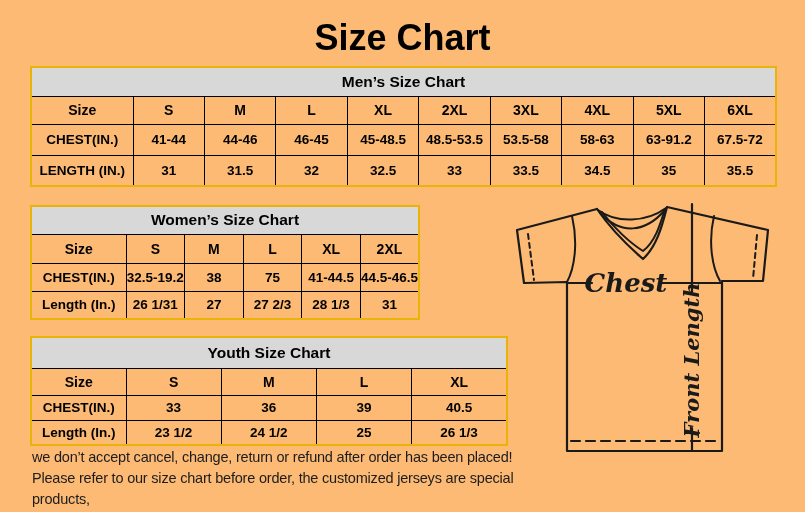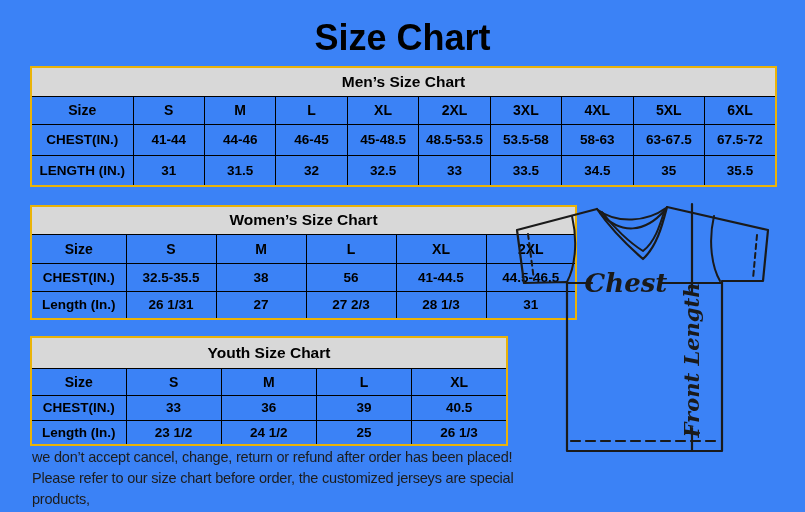--- a/index.html
+++ b/index.html
@@ -1,38 +1,38 @@
 <!DOCTYPE html>
 <html><head>
 <meta charset="utf-8">
 <style>
   * { margin:0; padding:0; box-sizing:border-box; }
   html,body { background:#ffffff; }
   .page {
-    position:relative; width:805px; height:512px; background:#3b82f6;
+    position:relative; width:805px; height:512px; background:#fdba74;
     font-family:"Liberation Sans", sans-serif; color:#000; overflow:hidden;padding-left:24px;
   }
   .page-title {
     position:absolute; top:17px; left:0; width:805px; text-align:center;
     font-size:36px; font-weight:bold; letter-spacing:0px;
   }
   table.sizetable {
     position:absolute; border-collapse:collapse; table-layout:fixed;
     border:2px solid #eab308;
   }
   table.sizetable td {
     border:1px solid #000; text-align:center; vertical-align:middle;
     padding:0; font-weight:bold; overflow:hidden; white-space:nowrap;
   }
   td.tbl-title { background:#d8d8d8; font-size:15.5px; }
   td.hdr      { font-size:14px; }
   td.rowlabel { font-size:13.5px; }
   td.val      { font-size:13.5px; }
   #t0 { left:30px; top:66px;  width:747px; }
-  #t1 { left:30px; top:205px; width:547px; }
+  #t1 { left:30px; top:205px; width:390px; }
   #t2 { left:30px; top:336px; width:478px; }
   #t0 .title-row{height:29px} #t0 .header-row{height:28px} #t0 .data-row{height:31px}
   #t1 .title-row{height:28px} #t1 .header-row{height:29px} #t1 .data-row{height:28px}
   #t2 .title-row{height:31px} #t2 .header-row{height:27px} #t2 .data-row{height:25px}
   .footer-note {
     position:absolute; left:32px; top:447px; width:500px;
     font-size:14.5px; line-height:21px; color:#1c1c1c; letter-spacing:-0.2px;
   }
   .shirt-diagram { position:absolute; left:509px; top:197px; width:292px; height:274px; }
 </style>
@@ -74,21 +74,21 @@
         </tr>
         <tr class="data-row">
           <td class="rowlabel">CHEST(IN.)</td>
           <td class="val">41-44</td>
           <td class="val">44-46</td>
           <td class="val">46-45</td>
           <td class="val">45-48.5</td>
           <td class="val">48.5-53.5</td>
           <td class="val">53.5-58</td>
           <td class="val">58-63</td>
-          <td class="val">63-67.5</td>
+          <td class="val">63-91.2</td>
           <td class="val">67.5-72</td>
         </tr>
         <tr class="data-row">
           <td class="rowlabel">LENGTH (IN.)</td>
           <td class="val">31</td>
           <td class="val">31.5</td>
           <td class="val">32</td>
           <td class="val">32.5</td>
           <td class="val">33</td>
           <td class="val">33.5</td>
@@ -115,23 +115,23 @@
         <tr class="header-row">
           <td class="hdr">Size</td>
           <td class="hdr">S</td>
           <td class="hdr">M</td>
           <td class="hdr">L</td>
           <td class="hdr">XL</td>
           <td class="hdr">2XL</td>
         </tr>
         <tr class="data-row">
           <td class="rowlabel">CHEST(IN.)</td>
-          <td class="val">32.5-35.5</td>
+          <td class="val">32.5-19.2</td>
           <td class="val">38</td>
-          <td class="val">56</td>
+          <td class="val">75</td>
           <td class="val">41-44.5</td>
           <td class="val">44.5-46.5</td>
         </tr>
         <tr class="data-row">
           <td class="rowlabel">Length (In.)</td>
           <td class="val">26 1/31</td>
           <td class="val">27</td>
           <td class="val">27 2/3</td>
           <td class="val">28 1/3</td>
           <td class="val">31</td>

